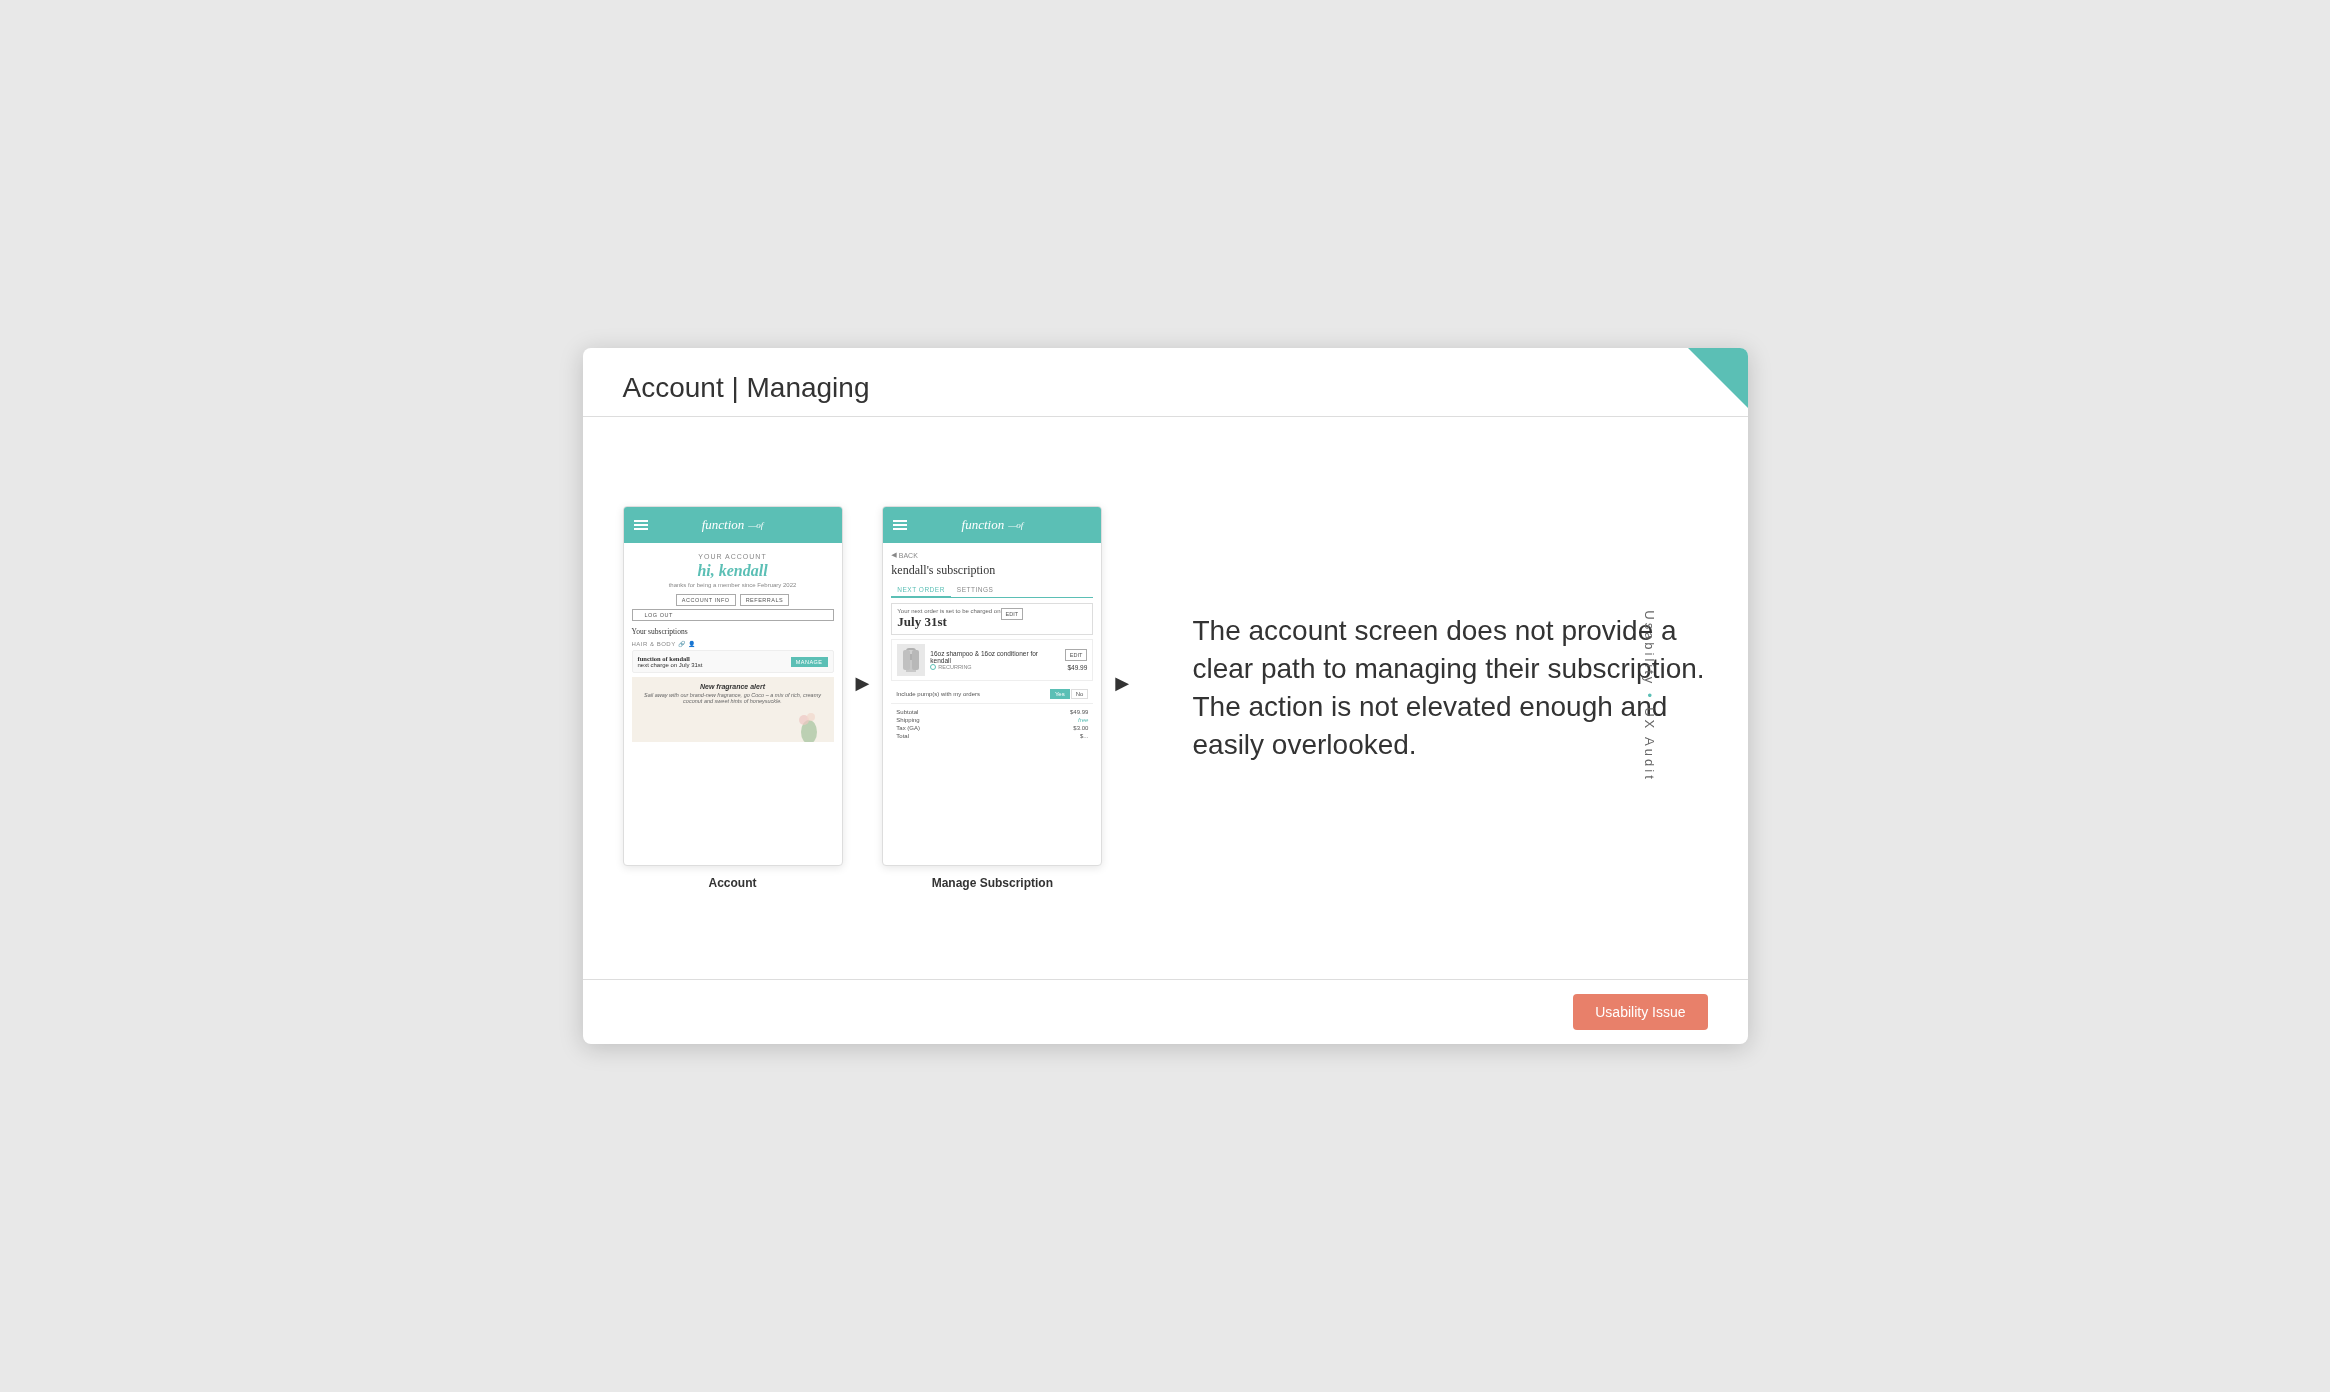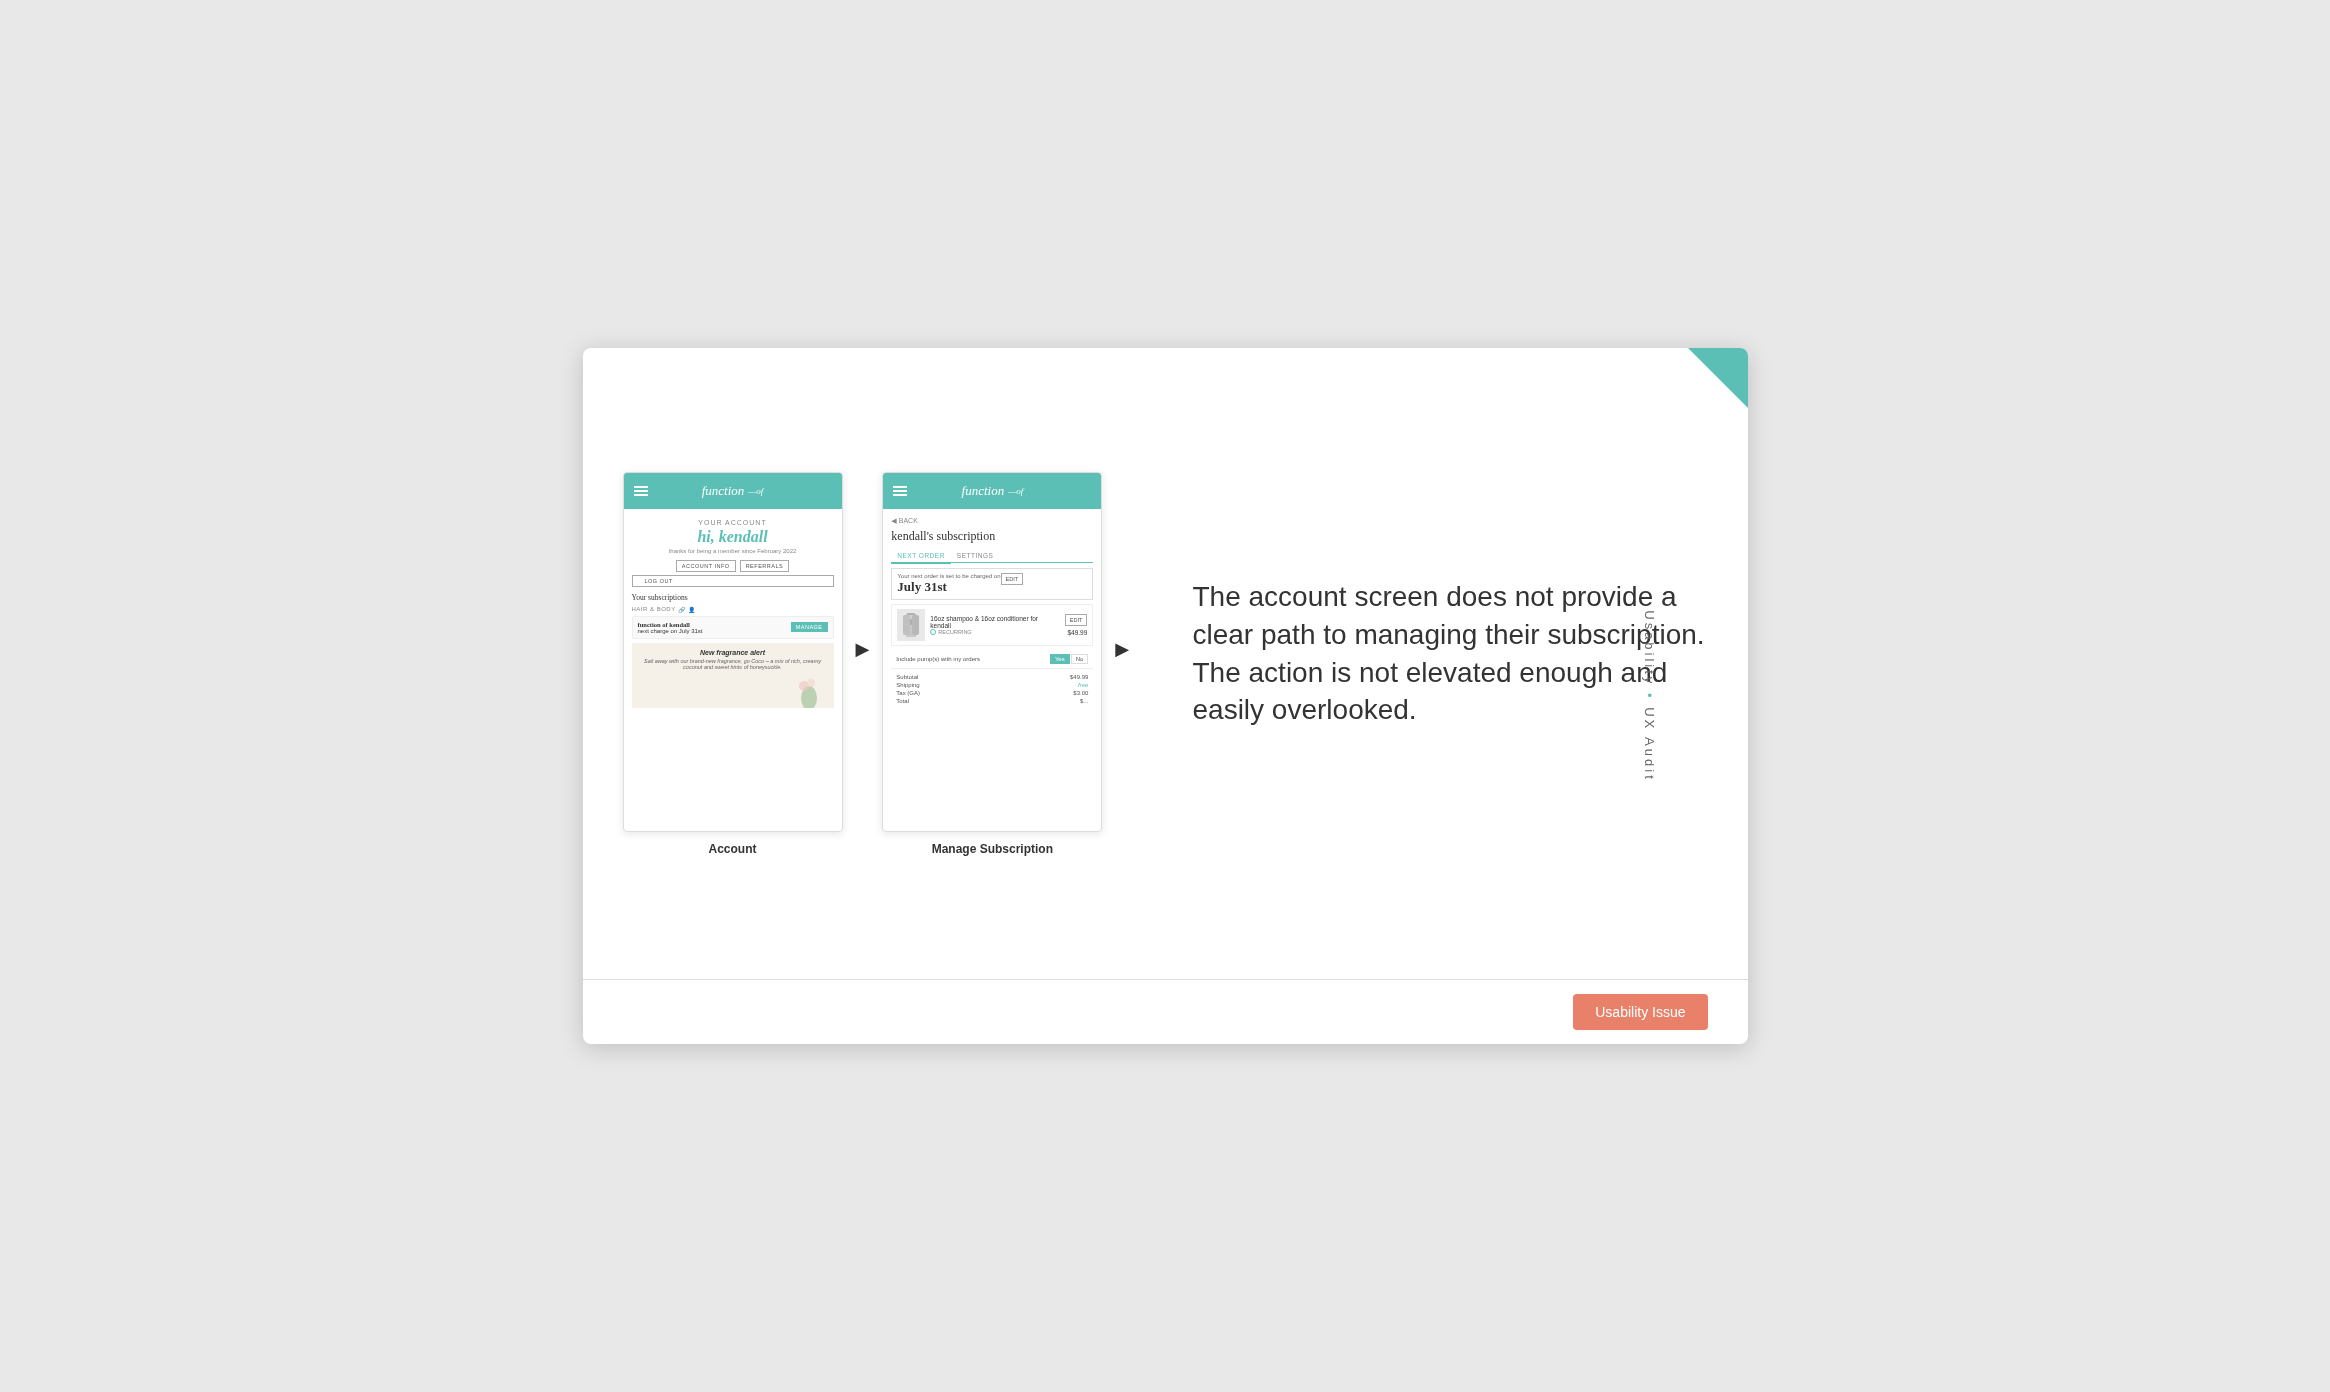--- a/index.html
+++ b/index.html
@@ -448,20 +448,23 @@
 <div class="slide-container">
 
   <div class="corner-accent"></div>
 
   <div class="vertical-label">
     <span>Usability</span>
     <span class="dot-separator"> • </span>
     <span>UX Audit</span>
   </div>
 
+  <div class="slide-header">
+    <h1 class="slide-title">Account | Managing</h1>
+  </div>
 
   <div class="slide-content">
 
     <div class="mockups-section">
 
       <div class="mockup-wrapper">
         <div class="phone-mockup">
 
           <div class="phone-header">
             <div class="hamburger">

